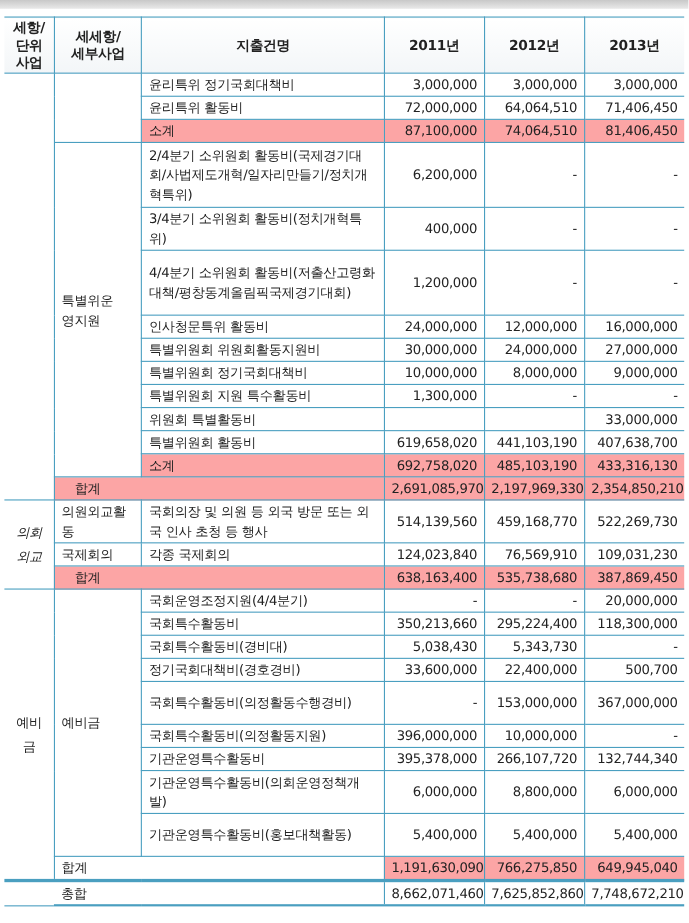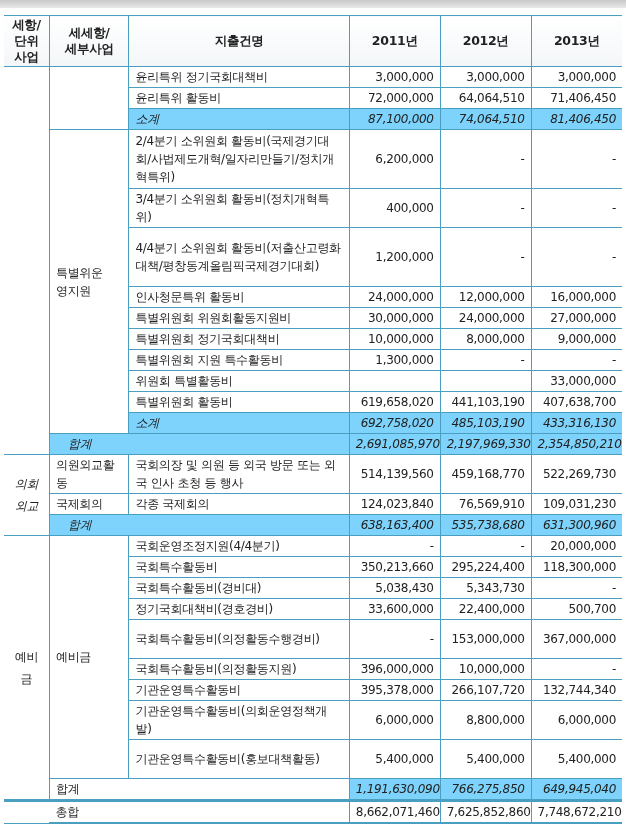--- a/index.html
+++ b/index.html
@@ -8,21 +8,21 @@
   .topband { position: absolute; left: 0; top: 0; width: 626px; height: 8px;
              background: linear-gradient(#c8c8c8, #e9e9e9); }
   table { position: absolute; left: 4px; top: 15px; border-collapse: collapse;
           table-layout: fixed; width: 618px; font-size: 12px; letter-spacing: -0.3px; }
   td, th { border: 1px solid #4a9fc0; padding: 0 6px; vertical-align: middle; line-height: 20px; }
   th { font-weight: bold; font-size: 12.5px; text-align: center; height: 50px; line-height: 16px;
        background: linear-gradient(#ffffff, #f3f6f8); }
   .c1 { width: 40px; } .c2 { width: 70px; } .c3 { width: 194px; }
   .c4 { width: 80px; } .c5 { width: 80px; } .c6 { width: 80px; }
   td.num { text-align: right; }
-  tr.hl td.shade { background: #7dd3fc; font-style: italic; }
+  tr.hl td.shade { background: #fca5a5; }
   .grp { text-align: left; }
   .lbl-c { text-align: center; }
   .sum-label { padding-left: 18px; }
   tr.bold-top td { border-top: 3px solid #4a9fc0; }
 </style>
 </head>
 <body>
 
 <div class="topband"></div>
 
@@ -156,21 +156,21 @@
       <td>국제회의</td>
       <td>각종 국제회의</td>
       <td class="num">124,023,840</td>
       <td class="num">76,569,910</td>
       <td class="num" style="border-right:none;">109,031,230</td>
     </tr>
     <tr class="hl">
       <td colspan="2" class="shade sum-label">합계</td>
       <td class="num shade">638,163,400</td>
       <td class="num shade">535,738,680</td>
-      <td class="num shade" style="border-right:none;">631,300,960</td>
+      <td class="num shade" style="border-right:none;">387,869,450</td>
     </tr>
 
     <tr>
       <td rowspan="10" class="lbl-c" style="border-left:none;line-height:22px;"><span style="display:inline-block;width:28px;word-break:break-all;">예비금</span></td>
       <td rowspan="9">예비금</td>
       <td>국회운영조정지원(4/4분기)</td>
       <td class="num">-</td>
       <td class="num">-</td>
       <td class="num" style="border-right:none;">20,000,000</td>
     </tr>

